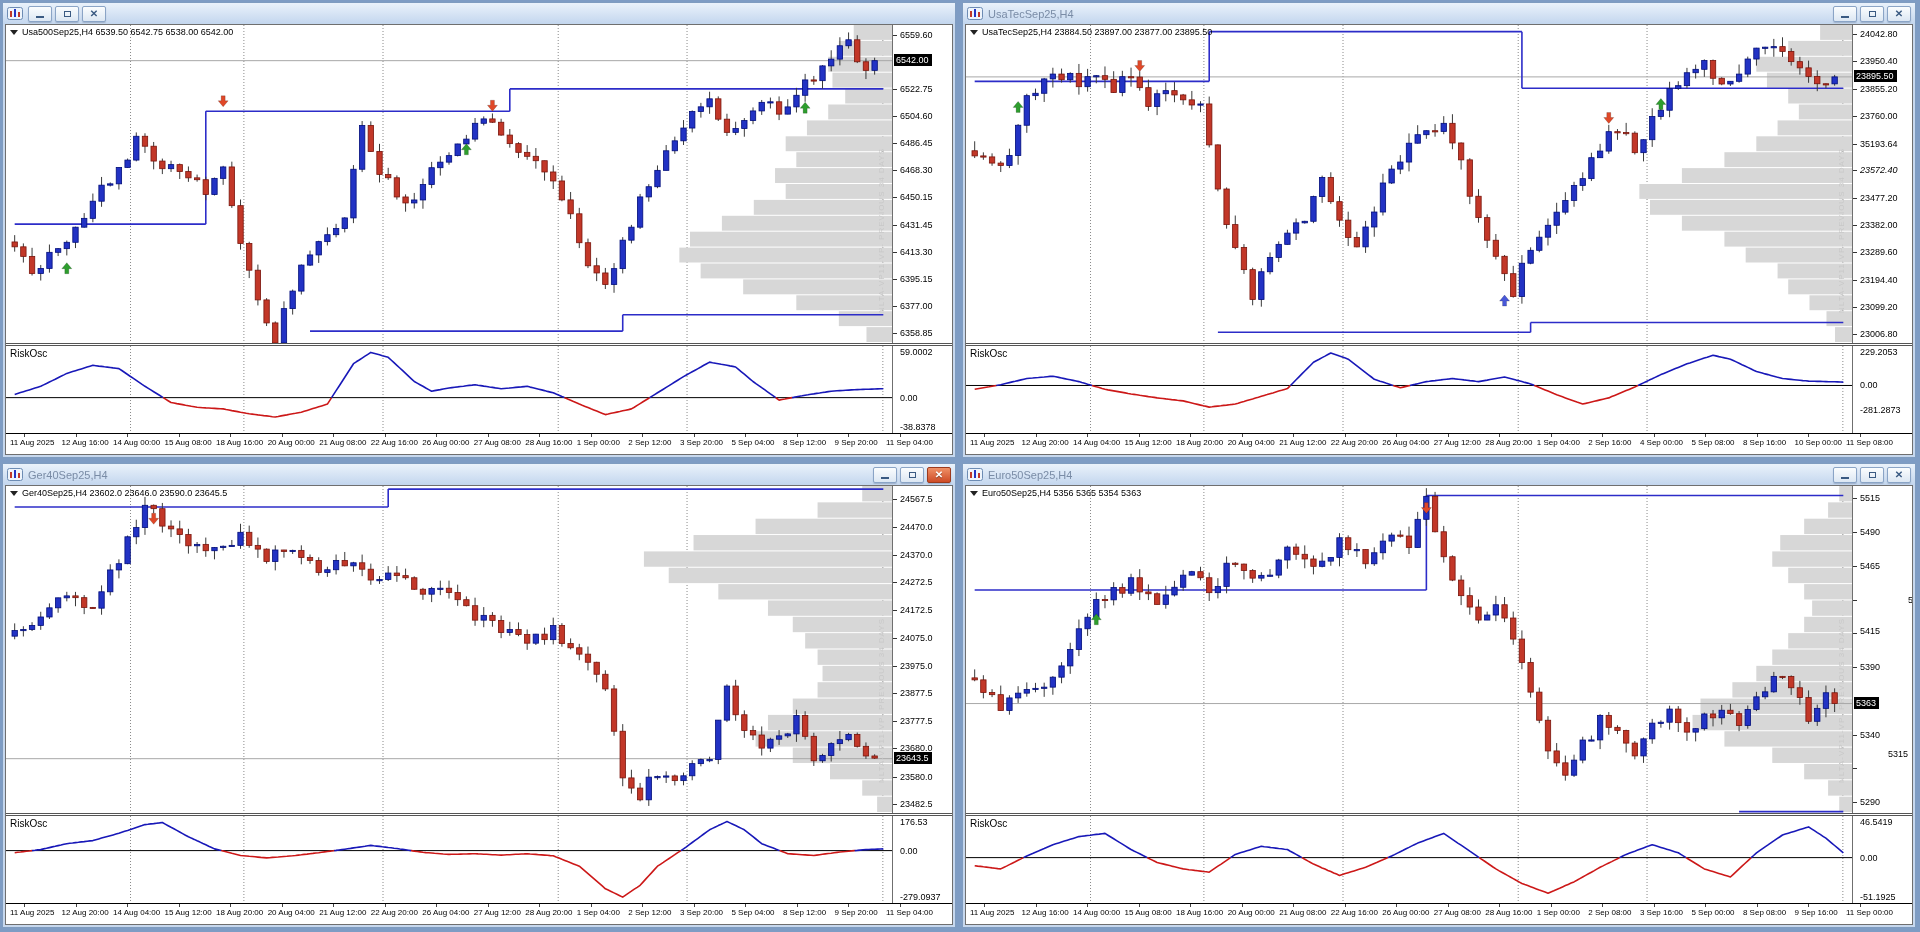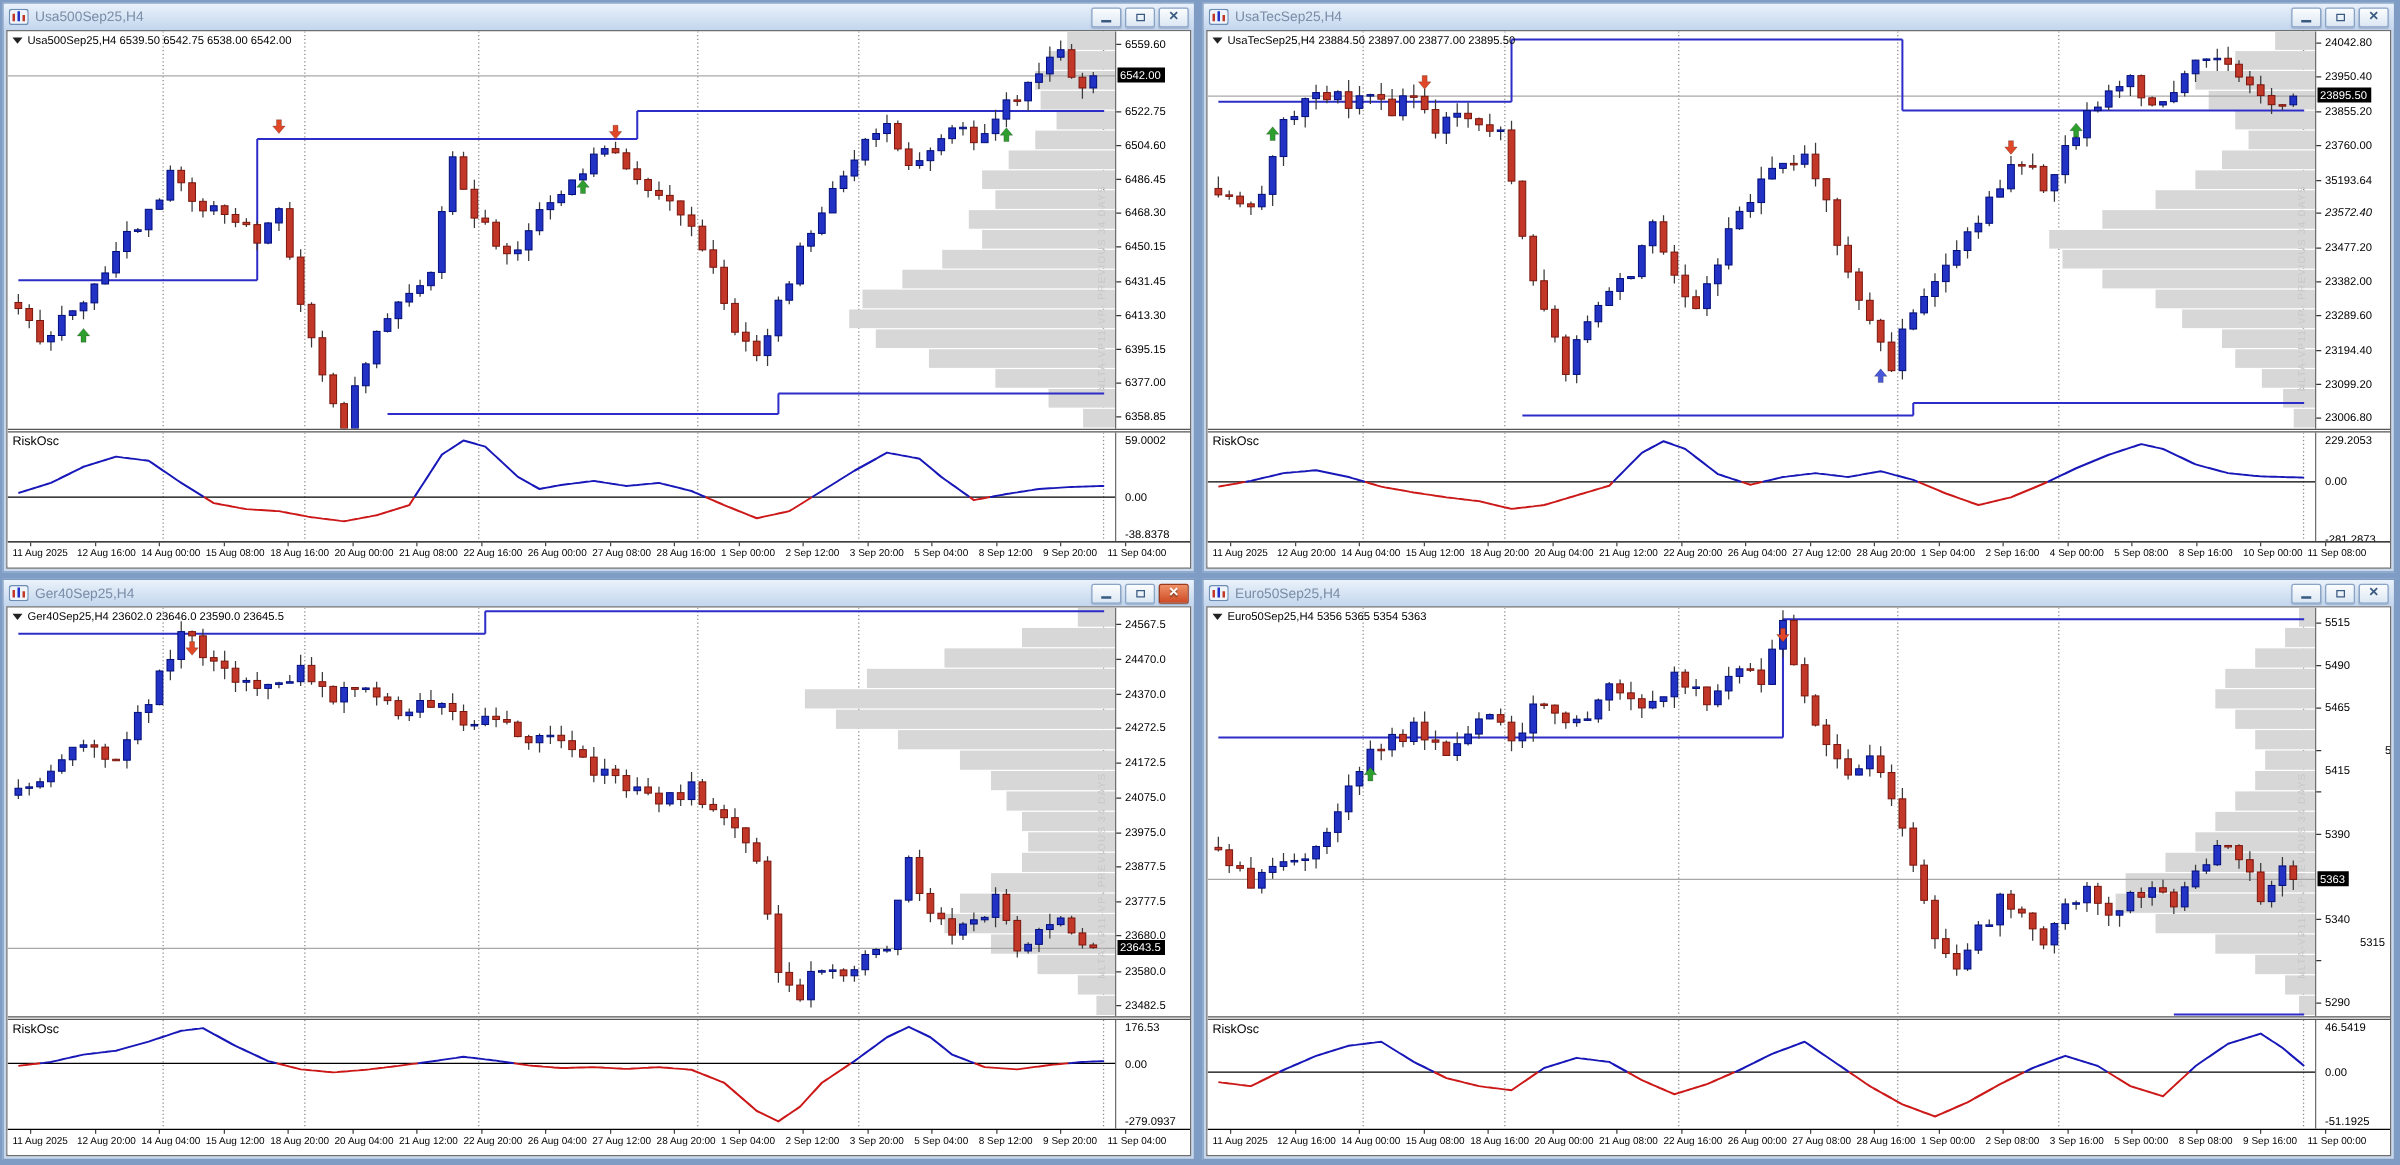--- a/index.html
+++ b/index.html
@@ -47,21 +47,20 @@
 <div class="window" style="left: 2px; top: 2px; width: 954px; height: 456px;">
   <div class="titlebar">
     <span class="wicon">
       <svg width="16" height="13">
           <rect x="0.5" y="0.5" width="15" height="12" rx="2" fill="#eef4fb" stroke="#6d8cb4"></rect>
           <rect x="3" y="4" width="2" height="6" fill="#c23728"></rect>
           <rect x="7" y="2" width="2" height="8" fill="#2232c4"></rect>
           <rect x="11" y="5" width="2" height="5" fill="#c23728"></rect>
         </svg>
     </span>
-    <span class="wtitle">Usa500Sep25,H4</span>
     <span class="wbtns">
       <span class="wbtn">
           <span class="g-min"></span>
         </span>
       <span class="wbtn">
           <span class="g-res"></span>
         </span>
       <span class="wbtn">
           <span class="g-x">✕</span>
         </span>
@@ -713,21 +712,21 @@
         <div class="ticklbl" style="top: 222.052px;">23289.60</div>
         <div class="tickmark" style="top: 254.573px;"></div>
         <div class="ticklbl" style="top: 249.573px;">23194.40</div>
         <div class="tickmark" style="top: 282.095px;"></div>
         <div class="ticklbl" style="top: 277.095px;">23099.20</div>
         <div class="tickmark" style="top: 308.807px;"></div>
         <div class="ticklbl" style="top: 303.807px;">23006.80</div>
         <div class="curtag" style="top: 44.8918px;">23895.50</div>
         <div class="ticklbl" style="top: 322px;">229.2053</div>
         <div class="ticklbl" style="top: 355.47px;">0.00</div>
-        <div class="ticklbl" style="top: 380px; margin-top: 21px;">-281.2873</div>
+        <div class="ticklbl" style="top: 380px;">-281.2873</div>
       </div>
       <div class="timeline" style="top: 408px; width: 946px; height: 20px;">
         <div class="ttick" style="left: 18px;"></div>
         <div class="tlbl" style="left: 4px;">11 Aug 2025</div>
         <div class="ttick" style="left: 69.5294px;"></div>
         <div class="tlbl" style="left: 55.5294px;">12 Aug 20:00</div>
         <div class="ttick" style="left: 121.059px;"></div>
         <div class="tlbl" style="left: 107.059px;">14 Aug 04:00</div>
         <div class="ttick" style="left: 172.588px;"></div>
         <div class="tlbl" style="left: 158.588px;">15 Aug 12:00</div>
@@ -1403,21 +1402,21 @@
       <div class="axiscol" style="left: 886px; width: 60px; height: 417px;">
         <div class="tickmark" style="top: 12.1612px;"></div>
         <div class="ticklbl" style="top: 7.16116px;">5515</div>
         <div class="tickmark" style="top: 45.9421px;"></div>
         <div class="ticklbl" style="top: 40.9421px;">5490</div>
         <div class="tickmark" style="top: 79.7231px;"></div>
         <div class="ticklbl" style="top: 74.7231px;">5465</div>
         <div class="tickmark" style="top: 113.504px;"></div>
         <div class="ticklbl" style="top: 108.504px; padding-left: 48px;">5440</div>
         <div class="tickmark" style="top: 147.285px;"></div>
-        <div class="ticklbl" style="top: 125px;">5415</div>
+        <div class="ticklbl" style="top: 140px;">5415</div>
         <div class="tickmark" style="top: 181.066px;"></div>
         <div class="ticklbl" style="top: 176.066px;">5390</div>
         <div class="tickmark" style="top: 248.628px;"></div>
         <div class="ticklbl" style="top: 243.628px;">5340</div>
         <div class="tickmark" style="top: 282.409px;"></div>
         <div class="ticklbl" style="top: 263px; margin-left: 28px;">5315</div>
         <div class="tickmark" style="top: 316.19px;"></div>
         <div class="ticklbl" style="top: 311.19px;">5290</div>
         <div class="curtag" style="top: 210.55px;">5363</div>
         <div class="ticklbl" style="top: 331px;">46.5419</div>

